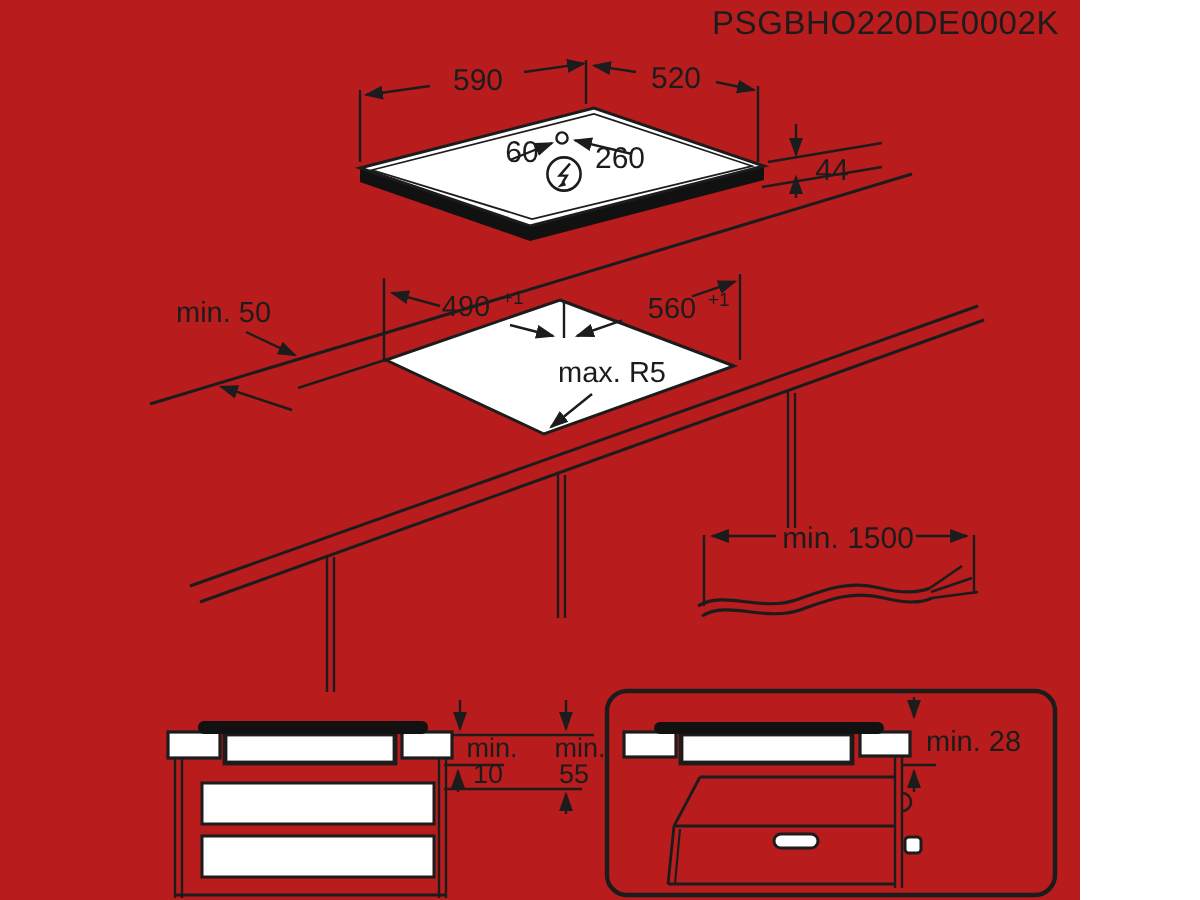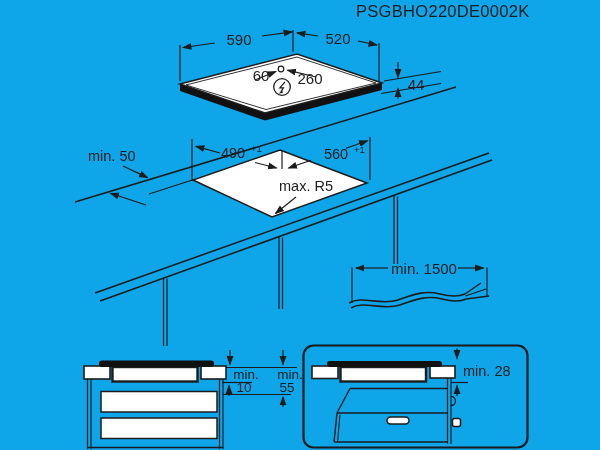--- a/index.html
+++ b/index.html
@@ -1,16 +1,16 @@
 <!DOCTYPE html>
 <html><head>
 <meta charset="utf-8">
 <style>
   html,body{margin:0;padding:0;background:#fff;}
-  #stage{width:600px;height:450px;background:#0ea5e9;position:relative;overflow:hidden;}
+  #stage{width:540px;height:450px;background:#b91c1c;position:relative;overflow:hidden;}
   svg{display:block;}
   text{font-family:"Liberation Sans", sans-serif; fill:#1c1c1c;}
   .ln{stroke:#1c1c1c;fill:none;}
   .thin{stroke-width:1.2;}
   .mid{stroke-width:1.5;}
   .thick{stroke-width:2.4;}
   .white{fill:#ffffff;}
   .black{fill:#111111;stroke:none;}
   .dim{font-size:15px;}
   .dimM{font-size:14.5px;}

